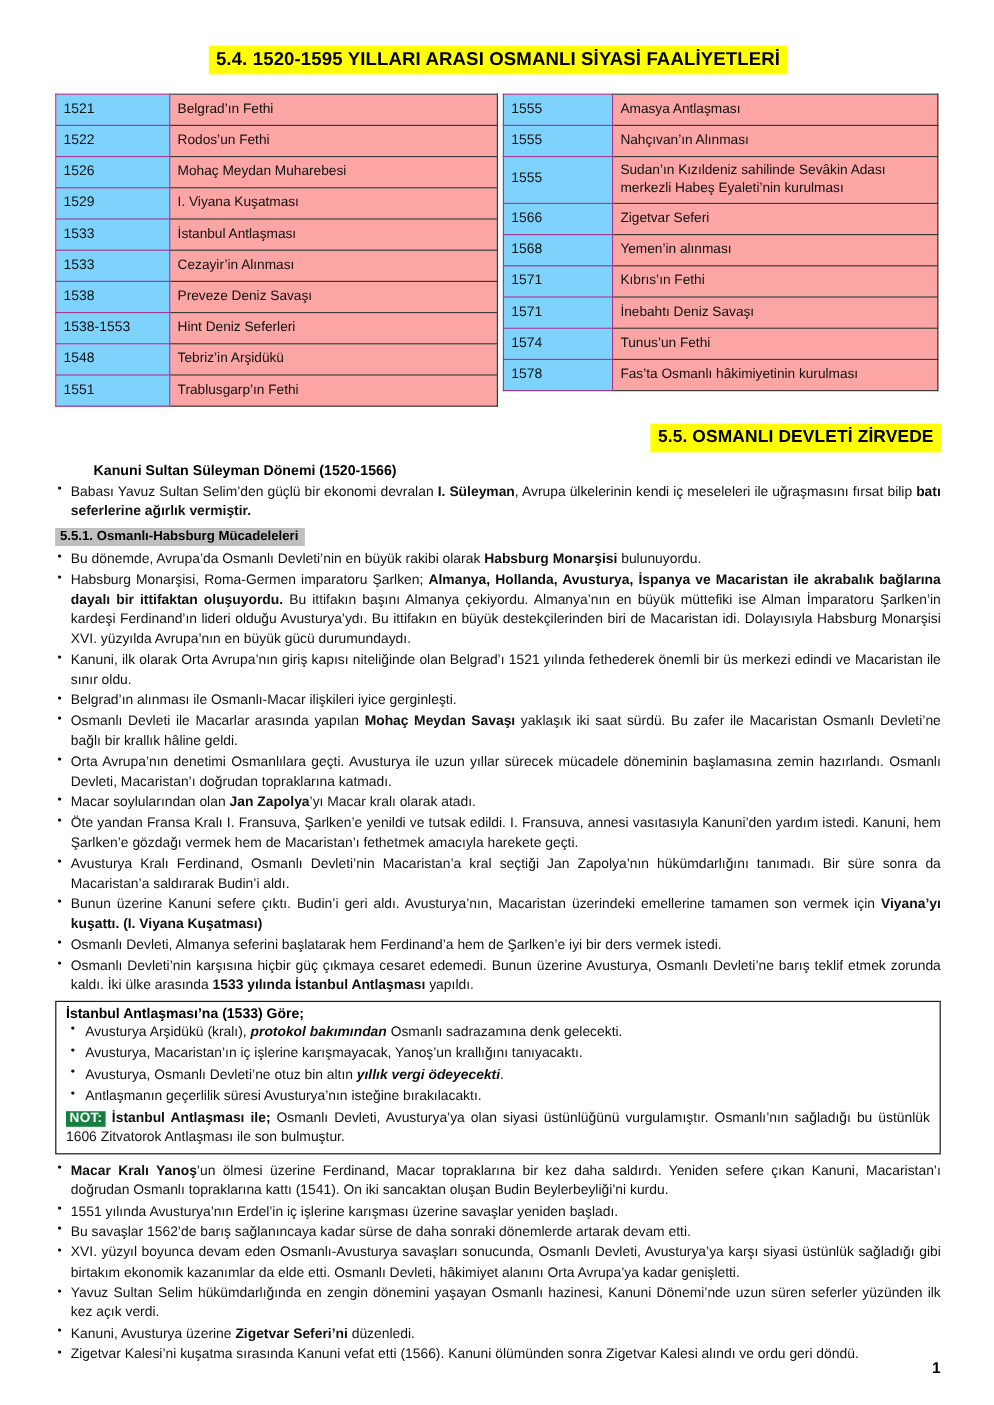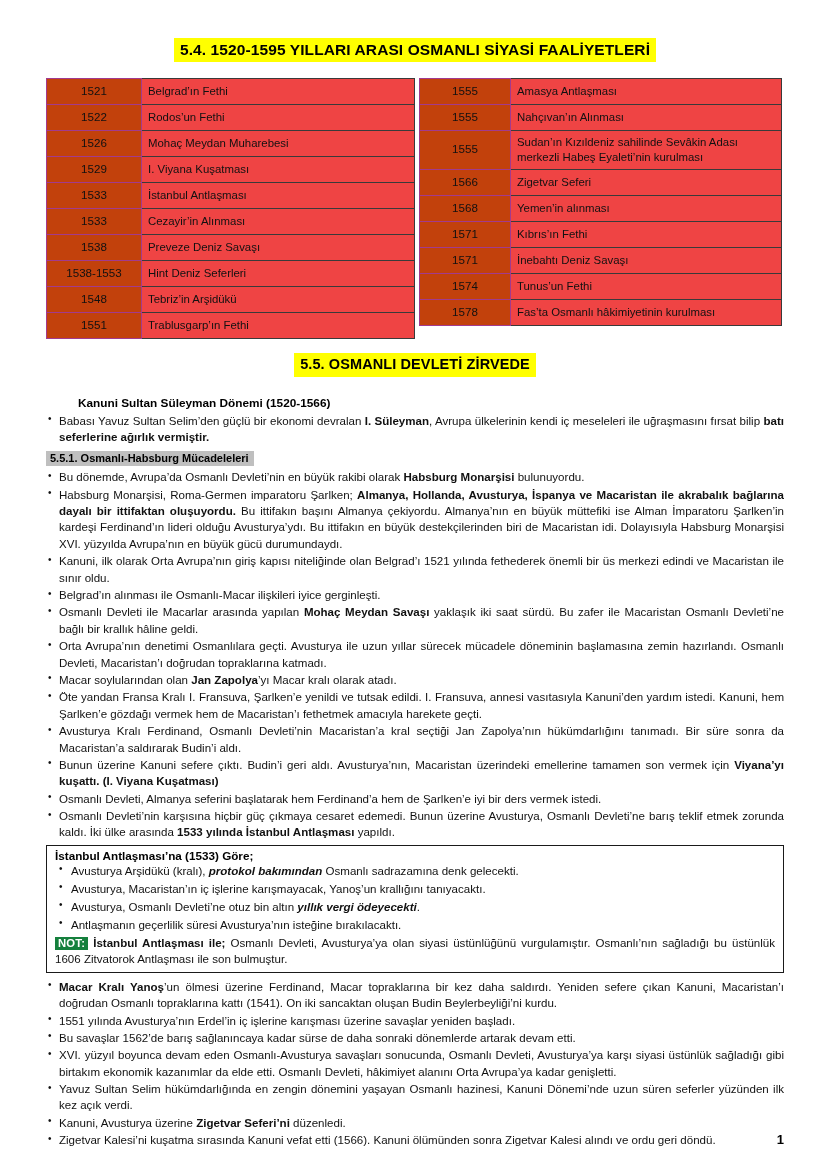--- a/index.html
+++ b/index.html
@@ -57,30 +57,29 @@
   table.evt.left { width: 369px; }
   table.evt.right { width: 363px; }
   table.evt td {
     border: 1px solid #333333;
     padding: 4px 6px 5px 6px;
     vertical-align: middle;
     line-height: 1.25;
     height: 16px;
   }
   table.evt td.yr {
-    background: #c2410c;
+    background: #7dd3fc;
     border-color: #a23a8e;
-    text-align: center;
     font-size: 11.6px;
     color: #111;
   }
   table.evt.left td.yr  { width: 82px; }
   table.evt.right td.yr { width: 78px; }
   table.evt td.ev {
-    background: #ef4444;
+    background: #fca5a5;
     border-color: #3a3a3a;
     text-align: left;
     color: #111;
   }
 
   
   .subhead {
     font-size: 11.8px;
     font-weight: bold;
     margin: 2px 0 3px 0;
@@ -257,21 +256,21 @@
           <td class="ev">Tunus’un Fethi</td>
         </tr>
         <tr>
           <td class="yr">1578</td>
           <td class="ev">Fas’ta Osmanlı hâkimiyetinin kurulması</td>
         </tr>
       </tbody>
     </table>
   </div>
 
-  <div class="title-wrap" style="margin-bottom:19px;">
+  <div class="title-wrap" style="margin-bottom:8px;text-align:right;">
     <span class="title-hl small">5.5. OSMANLI DEVLETİ ZİRVEDE</span>
   </div>
 
   <div class="subhead">Kanuni Sultan Süleyman Dönemi (1520-1566)</div>
 
   <ul class="bul">
     <li><span>Babası Yavuz Sultan Selim’den güçlü bir ekonomi devralan </span><b>I. Süleyman</b><span>, Avrupa ülkelerinin kendi iç meseleleri ile uğraşmasını fırsat bilip </span><b>batı seferlerine ağırlık vermiştir.</b></li>
   </ul>
 
   <div>

